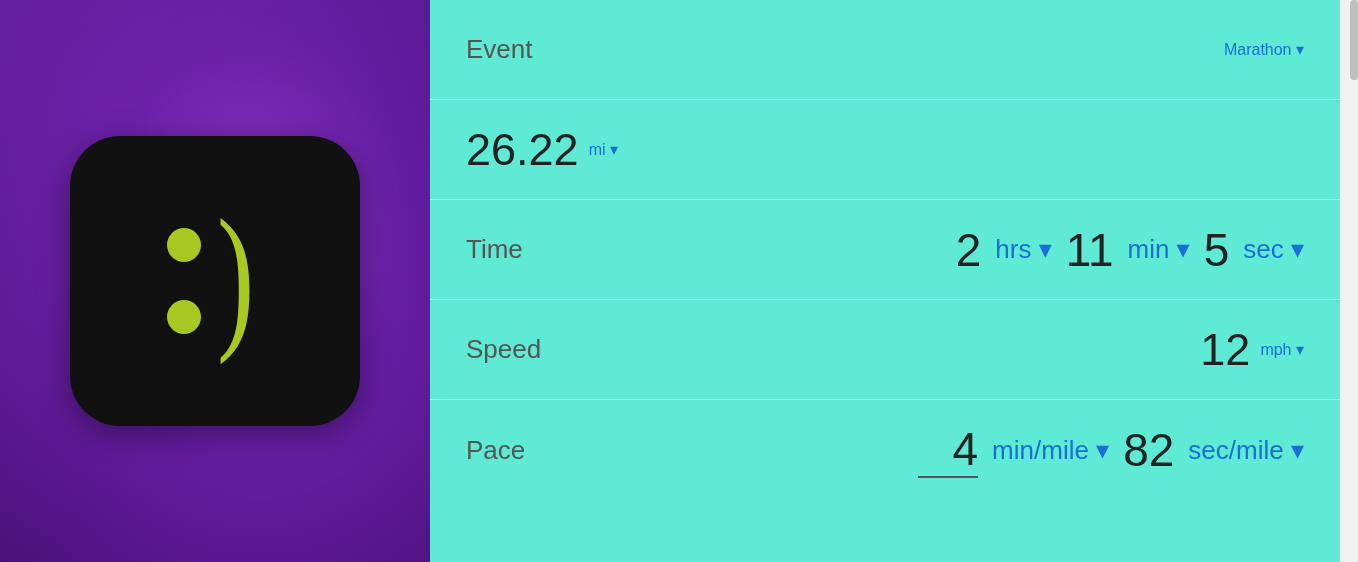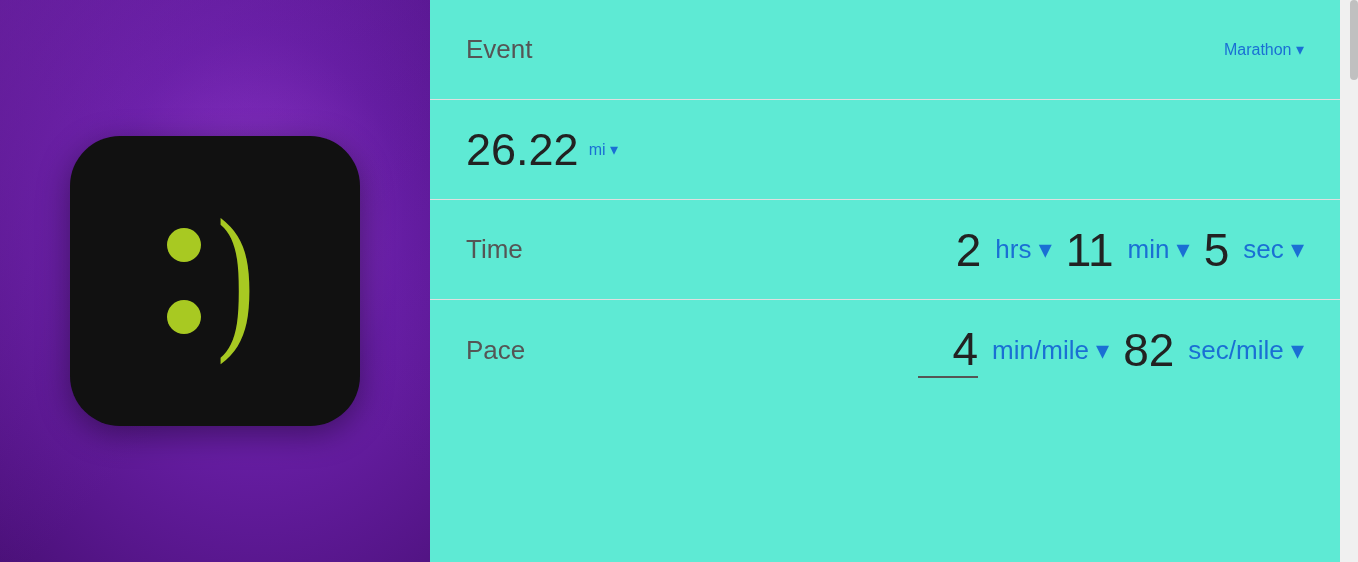--- a/index.html
+++ b/index.html
@@ -207,20 +207,27 @@
     <div class="time-group">
       <span class="time-val">2</span>
       <a class="time-unit">hrs ▾</a>
       <span class="time-val">11</span>
       <a class="time-unit">min ▾</a>
       <span class="time-val">5</span>
       <a class="time-unit">sec ▾</a>
     </div>
   </div>
 
+  <div class="row">
+    <span class="row-label">Speed</span>
+    <div class="row-value">
+      <span class="val-num">12</span>
+      <a class="val-unit">mph ▾</a>
+    </div>
+  </div>
 
   <div class="row">
     <span class="row-label">Pace</span>
     <div class="time-group">
       <input class="pace-input" type="text" value="4" style="">
       <a class="time-unit">min/mile ▾</a>
       <span class="time-val">82</span>
       <a class="time-unit">sec/mile ▾</a>
     </div>
   </div>

